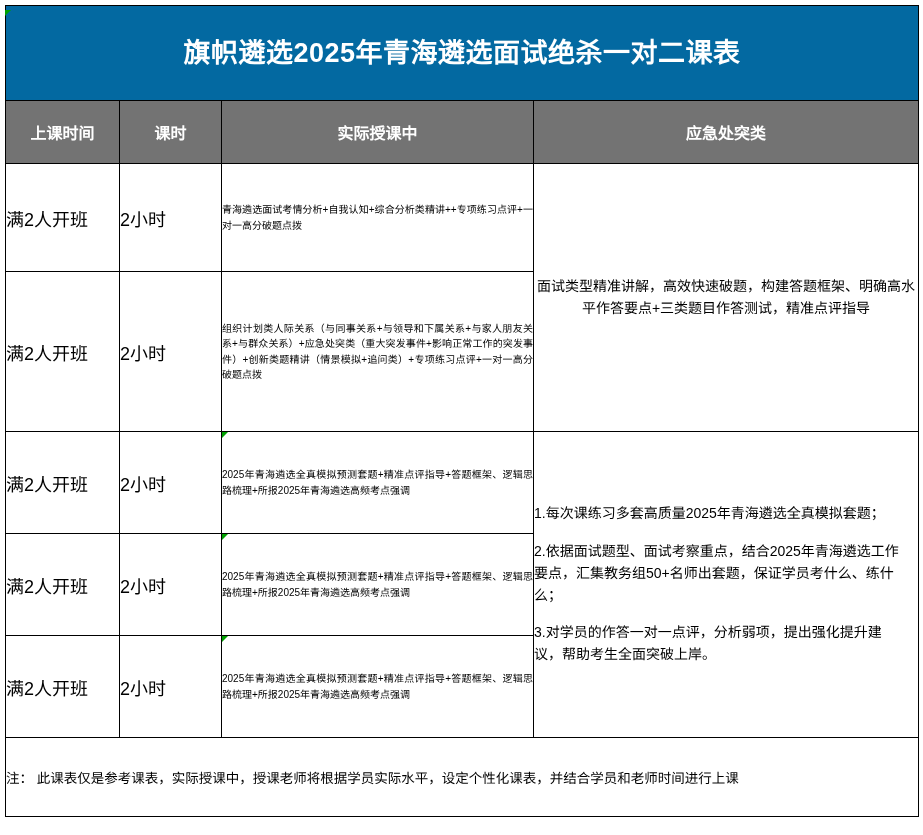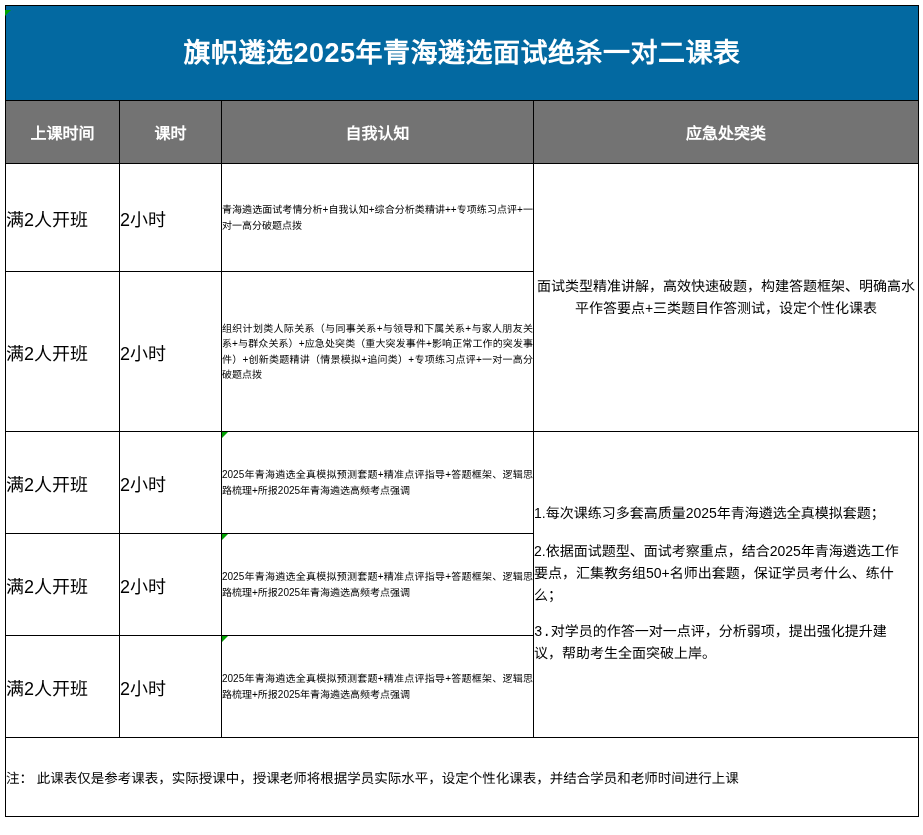--- a/index.html
+++ b/index.html
@@ -88,21 +88,21 @@
   .c-content {
     vertical-align: middle;
     font-size: 14px;
     color: #000;
     line-height: 1.55;
     padding: 6px 8px;
     position: relative;
   }
   .c-content.centered { text-align: center; }
   .c-content p { margin: 0 16px 16px 0; }
-  .c-content p:last-child { margin-bottom: 0; font-family: Liberation Mono, monospace; }
+  .c-content p:last-child { margin-bottom: 0; }
 
   
   .green-mark {
     position: absolute;
     top: 0;
     left: 0;
     width: 0;
     height: 0;
     border-top: 6px solid #00A000;
     border-right: 6px solid transparent;
@@ -153,32 +153,32 @@
       </tr>
 
       <tr>
         <td class="hdr">
           <span class="hdr-text">上课时间</span>
         </td>
         <td class="hdr">
           <span class="hdr-text">课时</span>
         </td>
         <td class="hdr">
-          <span class="hdr-text">自我认知</span>
+          <span class="hdr-text">实际授课中</span>
         </td>
         <td class="hdr">
           <span class="hdr-text">应急处突类</span>
         </td>
       </tr>
 
       <tr style="height:108px;">
         <td class="c-time">满2人开班</td>
         <td class="c-hours">2小时</td>
         <td class="c-topic justified">青海遴选面试考情分析+自我认知+综合分析类精讲++专项练习点评+一对一高分破题点拨</td>
-        <td class="c-content centered" rowspan="2">面试类型精准讲解，高效快速破题，构建答题框架、明确高水平作答要点+三类题目作答测试，设定个性化课表</td>
+        <td class="c-content centered" rowspan="2">面试类型精准讲解，高效快速破题，构建答题框架、明确高水平作答要点+三类题目作答测试，精准点评指导</td>
       </tr>
 
       <tr style="height:160px;">
         <td class="c-time">满2人开班</td>
         <td class="c-hours">2小时</td>
         <td class="c-topic justified">组织计划类人际关系（与同事关系+与领导和下属关系+与家人朋友关系+与群众关系）+应急处突类（重大突发事件+影响正常工作的突发事件）+创新类题精讲（情景模拟+追问类）+专项练习点评+一对一高分破题点拨</td>
       </tr>
 
       <tr style="height:102px;">
         <td class="c-time">满2人开班</td>

